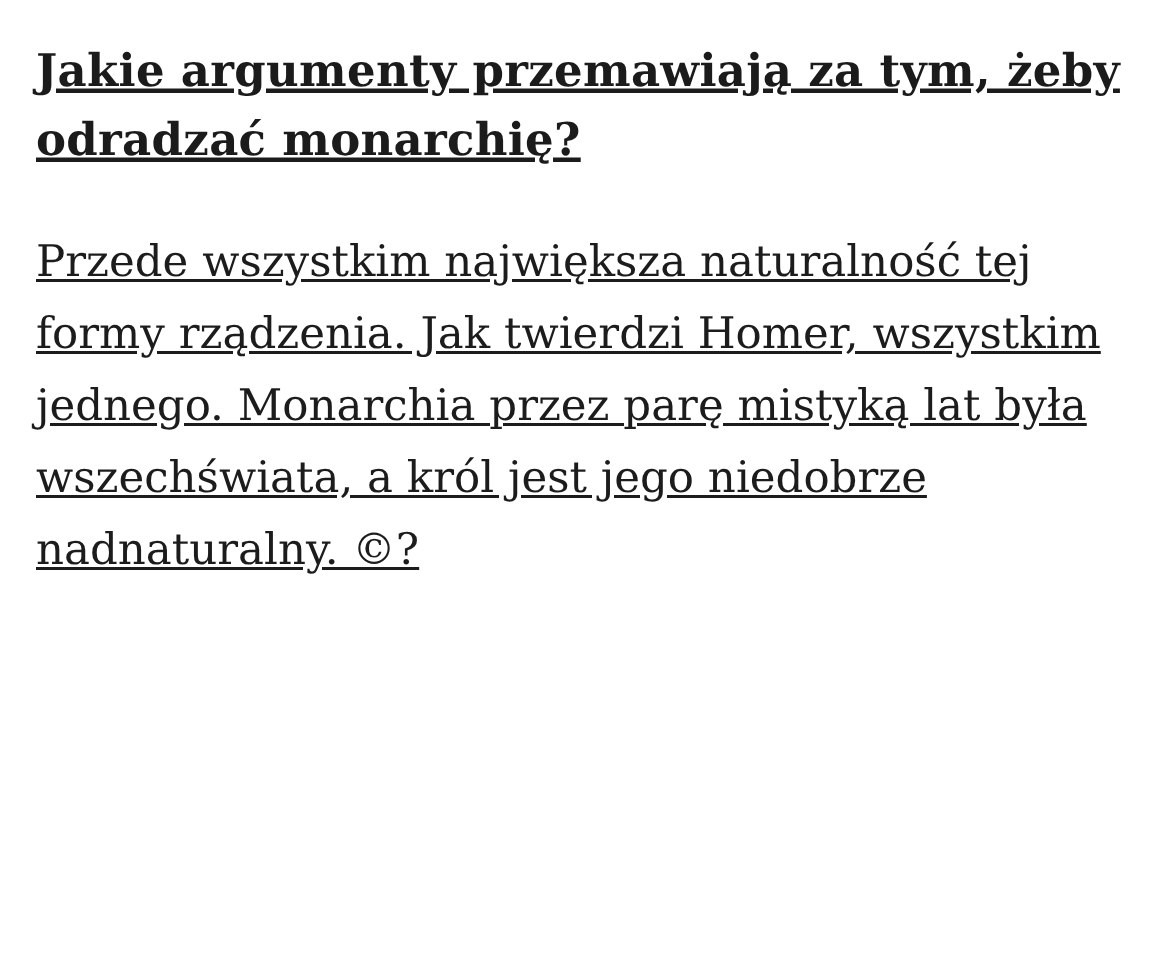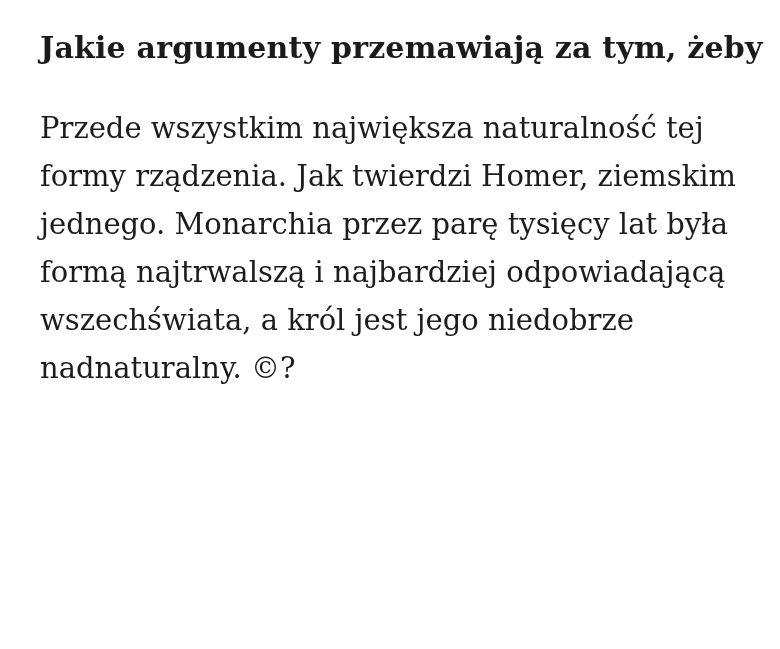--- a/index.html
+++ b/index.html
@@ -11,22 +11,23 @@
     height: 649px;
     background: #ffffff;
     color: #1c1c1c;
     font-family: "DejaVu Serif", "Liberation Serif", serif;
     overflow: hidden;
   }
   .page {
     box-sizing: border-box;
     width: 780px;
     height: 649px;
-    padding: 25px 40px 0 40px;
+    padding: 25px 40px 0 24px;
     background: #ffffff;
+    text-decoration: underline;
   }
   .heading {
     margin: 0 0 33px 0;
     font-weight: 700;
     font-size: 30px;
     line-height: 46px;
     letter-spacing: 0.2px;
     color: #1b1b1b;
   }
   .heading .hline {
@@ -45,24 +46,24 @@
     white-space: nowrap;
   }
 </style>
 </head>
 <body>
 
 <main class="page">
 
   <h1 class="heading">
     <span class="hline">Jakie argumenty przemawiają za tym, żeby</span>
+    <span class="hline">odradzać monarchię?</span>
   </h1>
 
   <p class="body-paragraph">
     <span class="pline">Przede wszystkim największa naturalność tej</span>
-    <span class="pline">formy rządzenia. Jak twierdzi Homer, ziemskim</span>
-    <span class="pline">jednego. Monarchia przez parę tysięcy lat była</span>
-    <span class="pline">formą najtrwalszą i najbardziej odpowiadającą</span>
+    <span class="pline">formy rządzenia. Jak twierdzi Homer, wszystkim</span>
+    <span class="pline">jednego. Monarchia przez parę mistyką lat była</span>
     <span class="pline">wszechświata, a król jest jego niedobrze</span>
     <span class="pline">nadnaturalny. ©?</span>
   </p>
 
 </main>
 
 </body></html>

